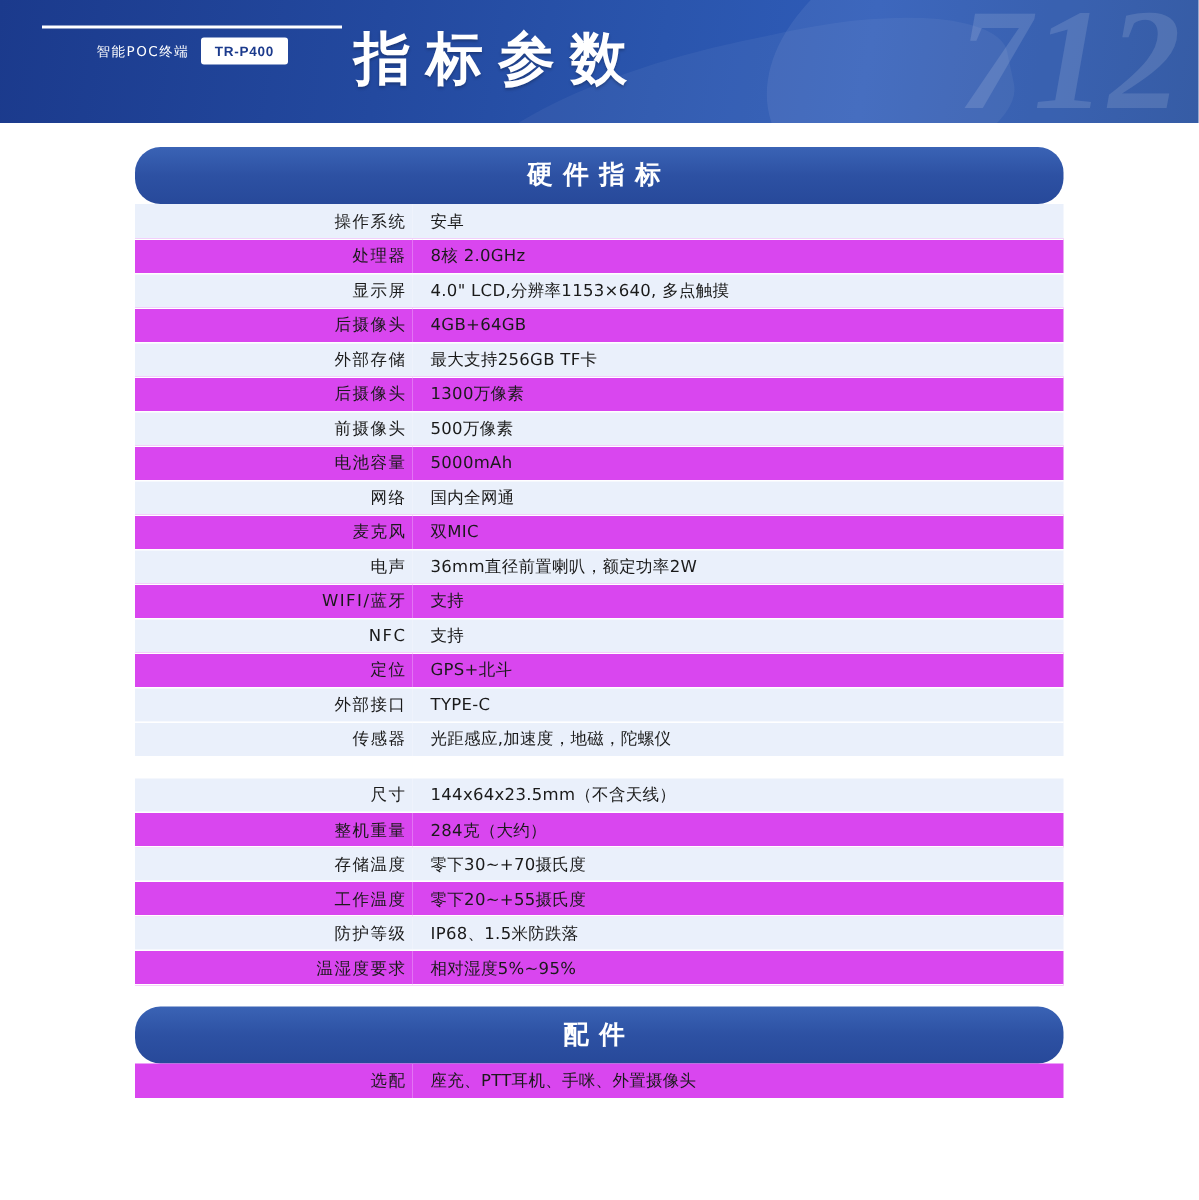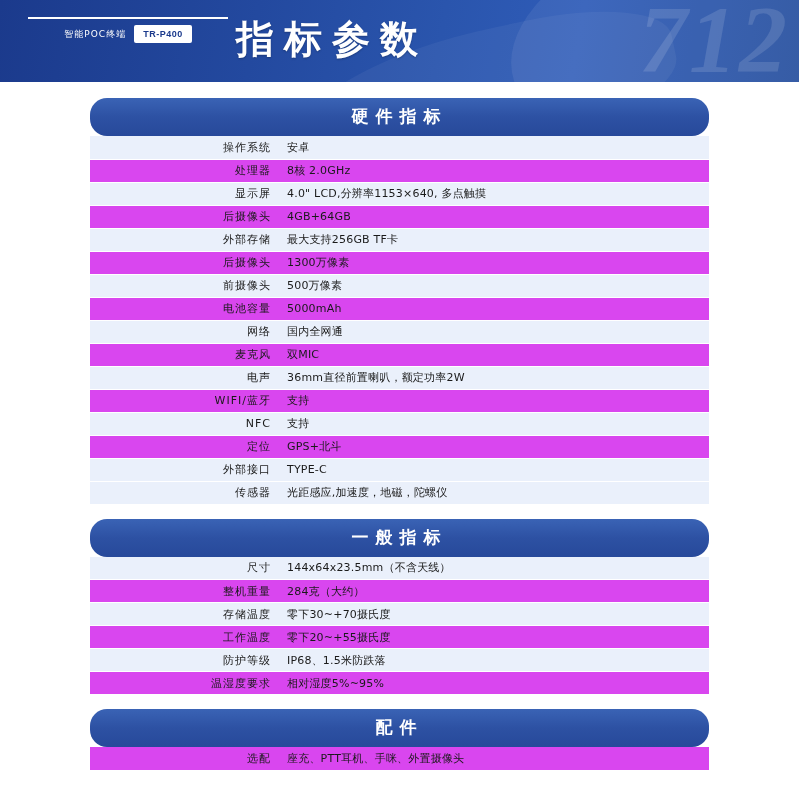--- a/index.html
+++ b/index.html
@@ -240,21 +240,20 @@
             </tr>
           <tr class="odd">
               <td class="k">传感器</td>
               <td class="v">光距感应,加速度，地磁，陀螺仪</td>
             </tr>
         </tbody>
       </table>
     </div>
 
     <div class="section">
-      <div class="section-title">一般指标</div>
       <table class="spec">
         <tbody>
           <tr class="odd">
               <td class="k">尺寸</td>
               <td class="v">144x64x23.5mm（不含天线）</td>
             </tr>
           <tr class="even">
               <td class="k">整机重量</td>
               <td class="v">284克（大约）</td>
             </tr>

